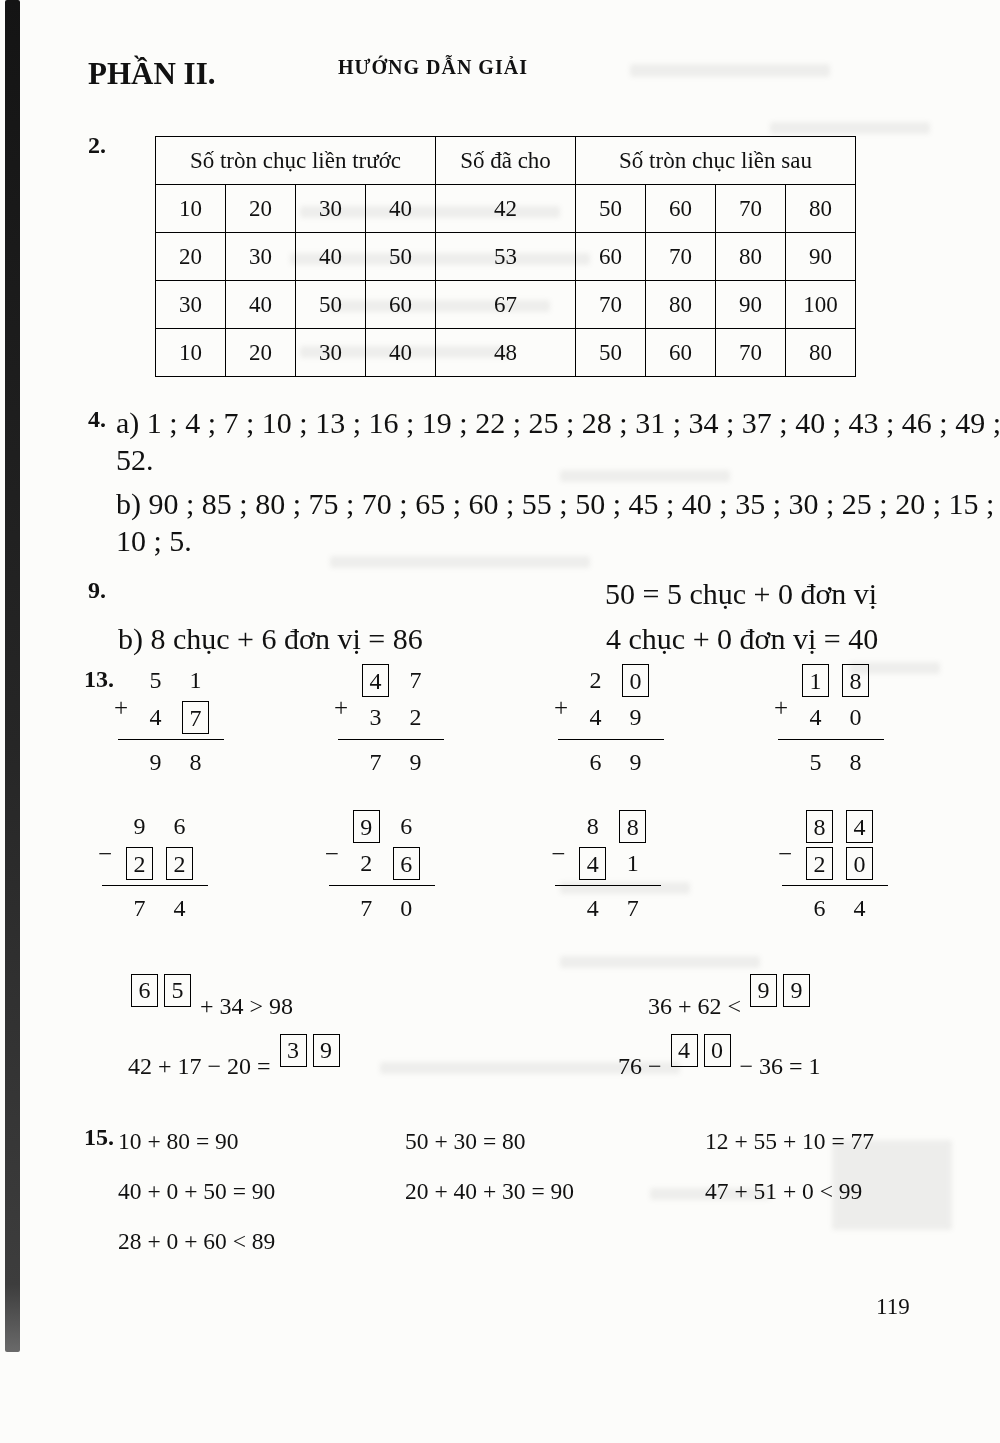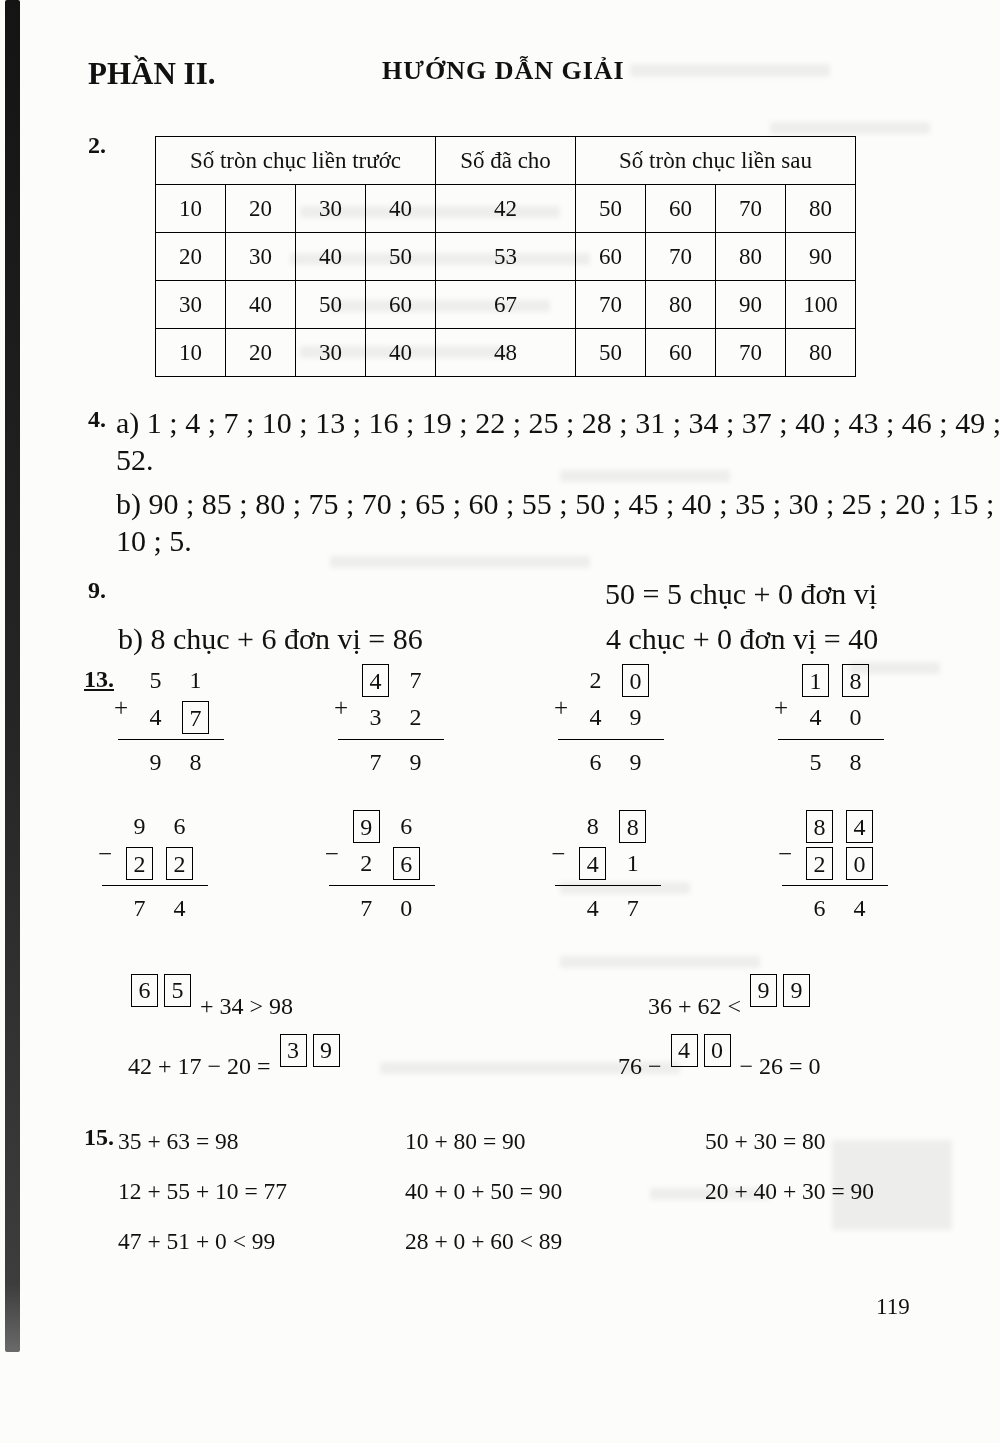--- a/index.html
+++ b/index.html
@@ -12,21 +12,21 @@
   .scan-strip {
     position:absolute; left:5px; top:0; width:15px; height:1352px;
     background:linear-gradient(to bottom,#141414,#262626 55%,#3d3d3d 95%,#6a6a6a);
     border-radius:2px;
   }
   .ghost {
     position:absolute; background:#8f8f8f; opacity:0.13; filter:blur(2.5px);
     border-radius:3px;
   }
   .hdr-section { position:absolute; left:88px; top:56px; font-size:31px; font-weight:bold; }
-  .hdr-title   { position:absolute; left:338px; top:56px; font-size:26px; font-weight:bold; letter-spacing:1px;margin-left:44px; }
+  .hdr-title   { position:absolute; left:338px; top:56px; font-size:20px; font-weight:bold; letter-spacing:1px; }
   .p-label { position:absolute; font-size:24px; font-weight:bold; white-space:pre; }
   .tline  { position:absolute; font-size:30px; white-space:pre; }
 
   table.round { position:absolute; left:155px; top:136px; border-collapse:collapse; table-layout:fixed; background:transparent; }
   table.round th, table.round td {
     border:1.5px solid #000; font-weight:normal; font-size:23px; text-align:center; padding:0;
   }
   table.round th { height:48px;text-align:center; }
   table.round td { height:48px; }
 
@@ -146,21 +146,21 @@
   <div class="tline" style="left:116px;top:406px;">a) 1 ; 4 ; 7 ; 10 ; 13 ; 16 ; 19 ; 22 ; 25 ; 28 ; 31 ; 34 ; 37 ; 40 ; 43 ; 46 ; 49 ;</div>
   <div class="tline" style="left:116px;top:443px;">52.</div>
   <div class="tline" style="left:116px;top:487px;">b) 90 ; 85 ; 80 ; 75 ; 70 ; 65 ; 60 ; 55 ; 50 ; 45 ; 40 ; 35 ; 30 ; 25 ; 20 ; 15 ;</div>
   <div class="tline" style="left:116px;top:524px;">10 ; 5.</div>
 
   <div class="p-label" style="left:88px;top:577px;">9.</div>
   <div class="tline" style="left:605px;top:577px;">50 = 5 chục + 0 đơn vị</div>
   <div class="tline" style="left:118px;top:622px;text-align:center;">b) 8 chục + 6 đơn vị = 86</div>
   <div class="tline" style="left:606px;top:622px;">4 chục + 0 đơn vị = 40</div>
 
-  <div class="p-label" style="left:84px;top:666px;text-decoration:underline;">13.</div>
+  <div class="p-label" style="left:84px;top:666px;">13.</div>
   <div class="vrow13" style="left:112px;top:662px;width:772px;">
       <div class="vprob">
         <span class="vop">+</span>
         <div class="vrow top">
           <span class="vd">5</span>
           <span class="vd">1</span>
         </div>
         <div class="vrow bottom">
           <span class="vd">4</span>
           <span class="vd boxed">7</span>
@@ -299,26 +299,25 @@
     </div>
   <div class="iexpr" style="left:128px;top:1032px;">
       <span class="itext">42 + 17 − 20 = </span>
       <span class="ibox">3</span>
       <span class="ibox">9</span>
     </div>
   <div class="iexpr" style="left:618px;top:1032px;">
       <span class="itext">76 − </span>
       <span class="ibox">4</span>
       <span class="ibox">0</span>
-      <span class="itext"> − 26 = 0</span>
+      <span class="itext"> − 36 = 1</span>
     </div>
 
   <div class="p-label" style="left:84px;top:1124px;">15.</div>
   <div class="p15-grid" style="left:118px;top:1124px;">
-      <div class="p15-cell">35 + 63 = 98</div>
       <div class="p15-cell">10 + 80 = 90</div>
       <div class="p15-cell">50 + 30 = 80</div>
       <div class="p15-cell">12 + 55 + 10 = 77</div>
       <div class="p15-cell">40 + 0 + 50 = 90</div>
       <div class="p15-cell">20 + 40 + 30 = 90</div>
       <div class="p15-cell">47 + 51 + 0 &lt; 99</div>
       <div class="p15-cell">28 + 0 + 60 &lt; 89</div>
     </div>
 
   <div class="page-number">119</div>

